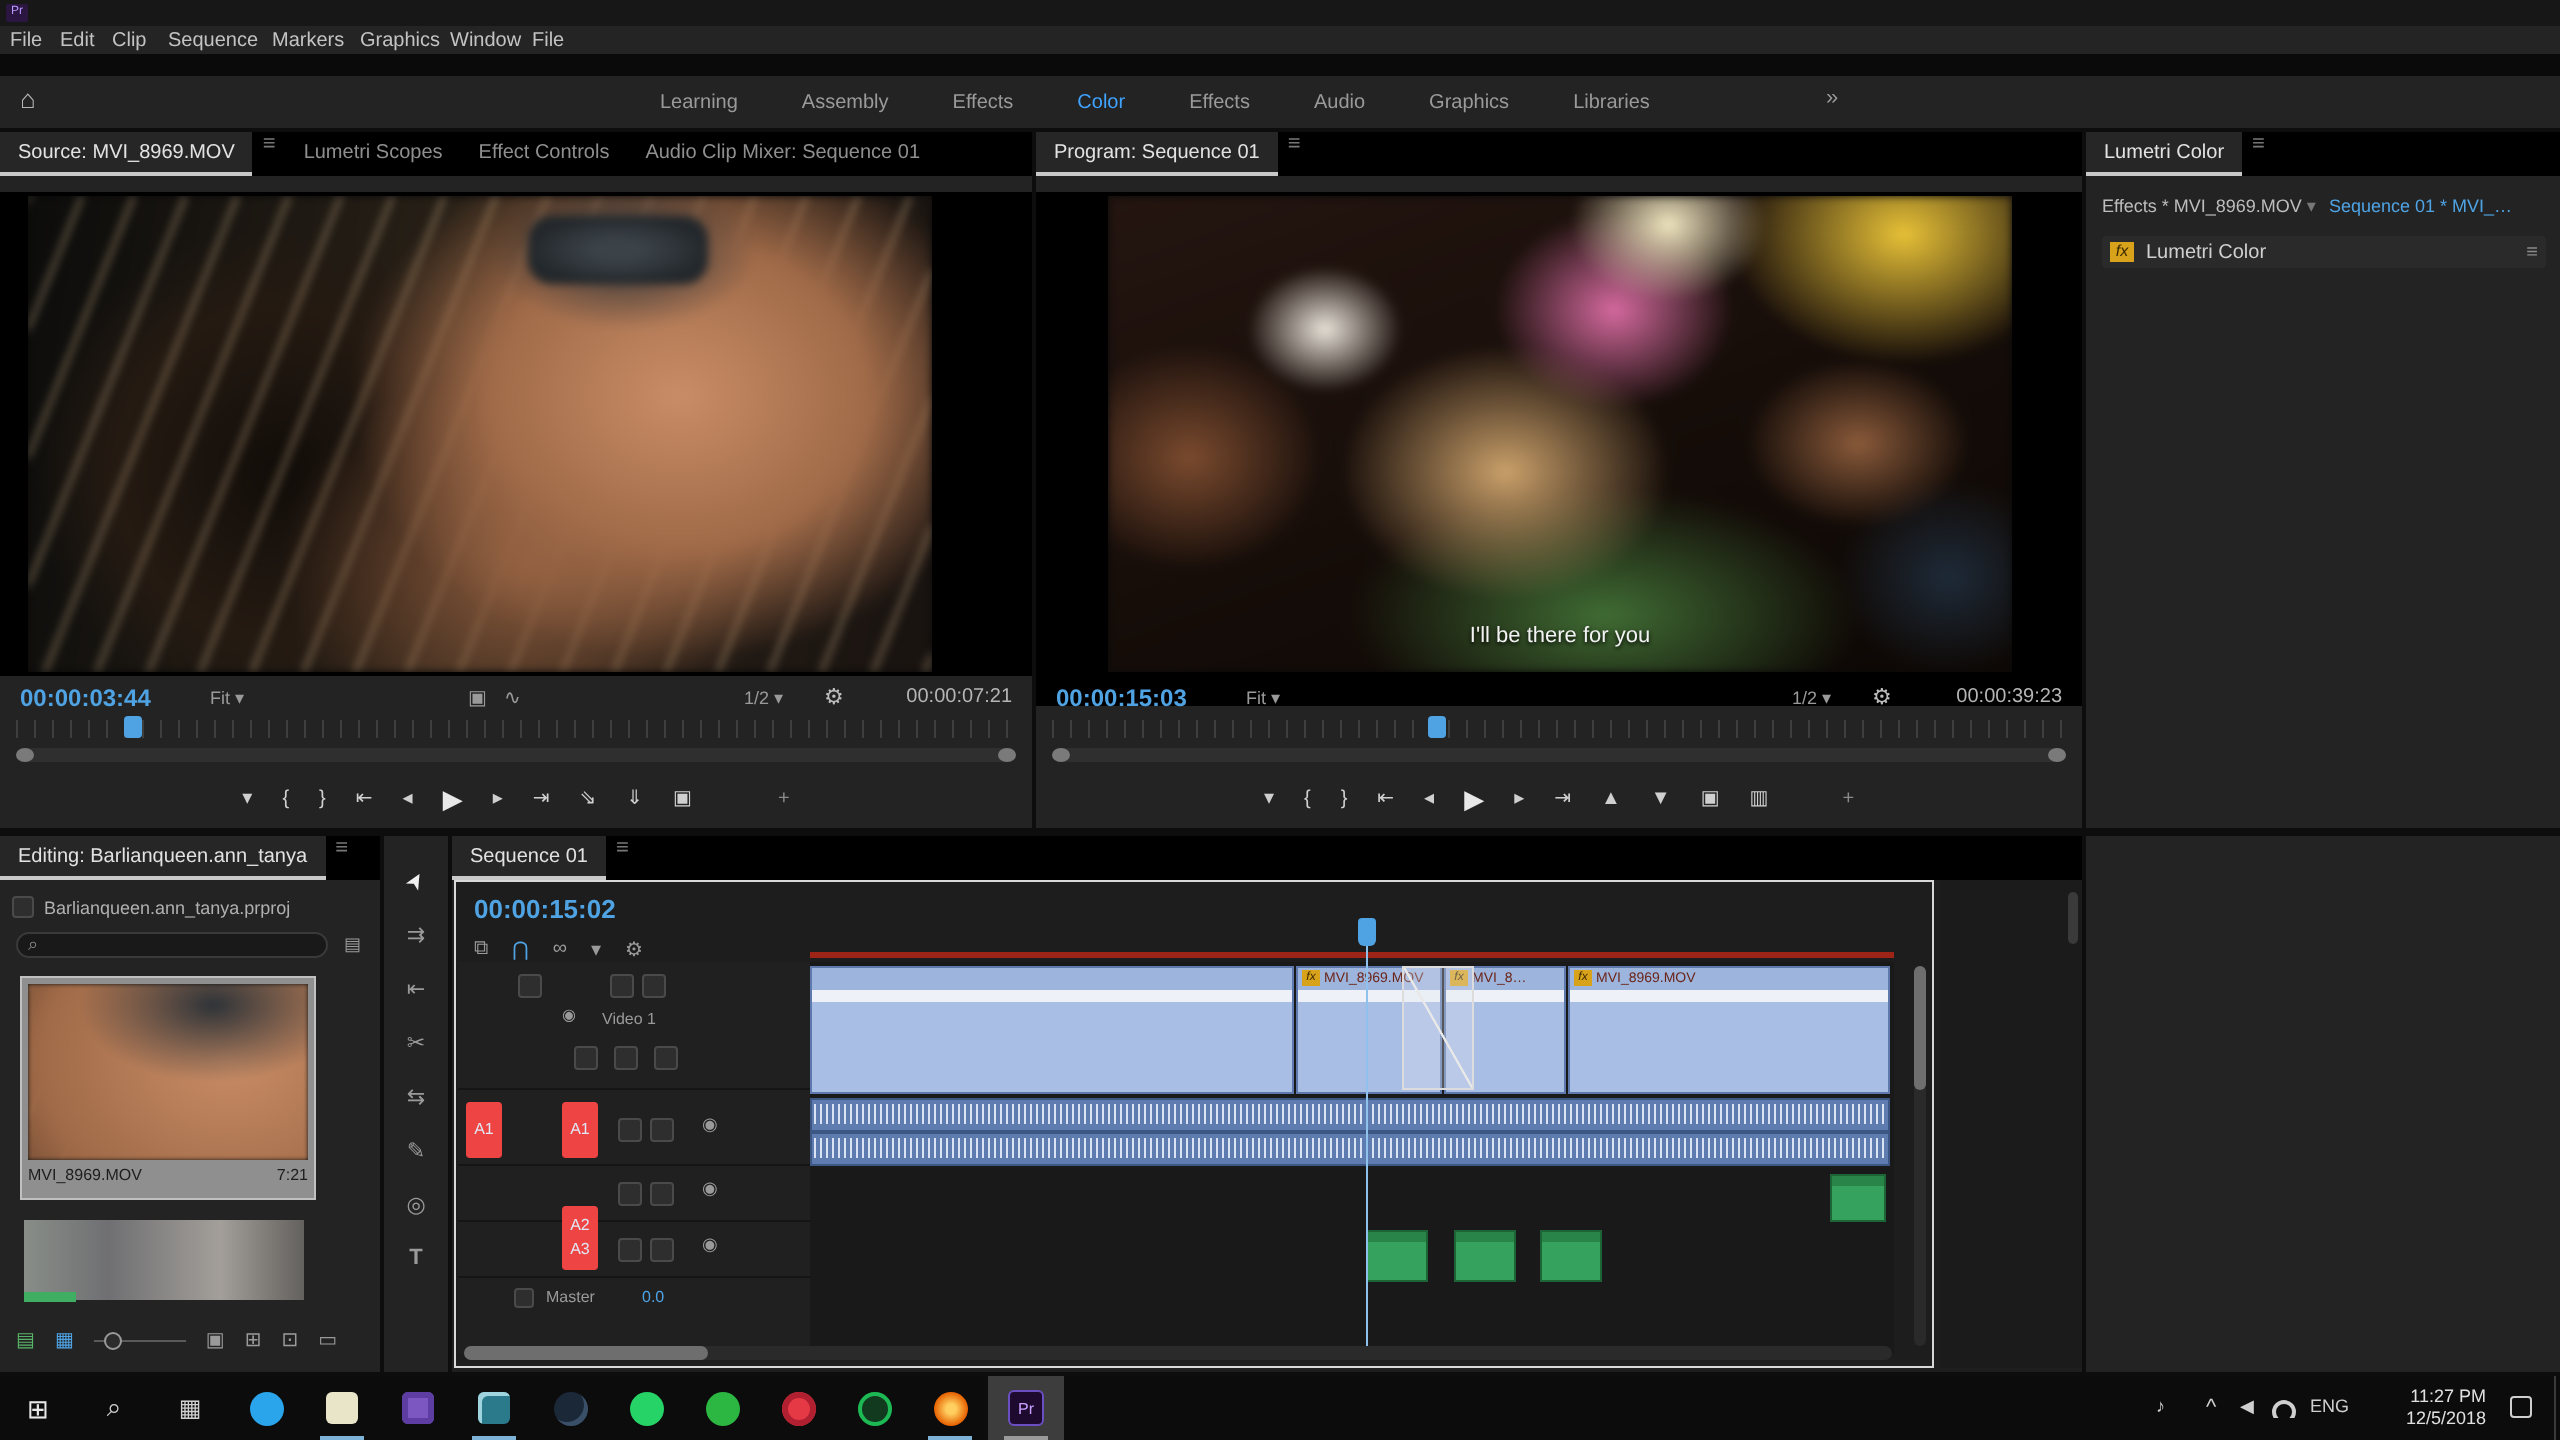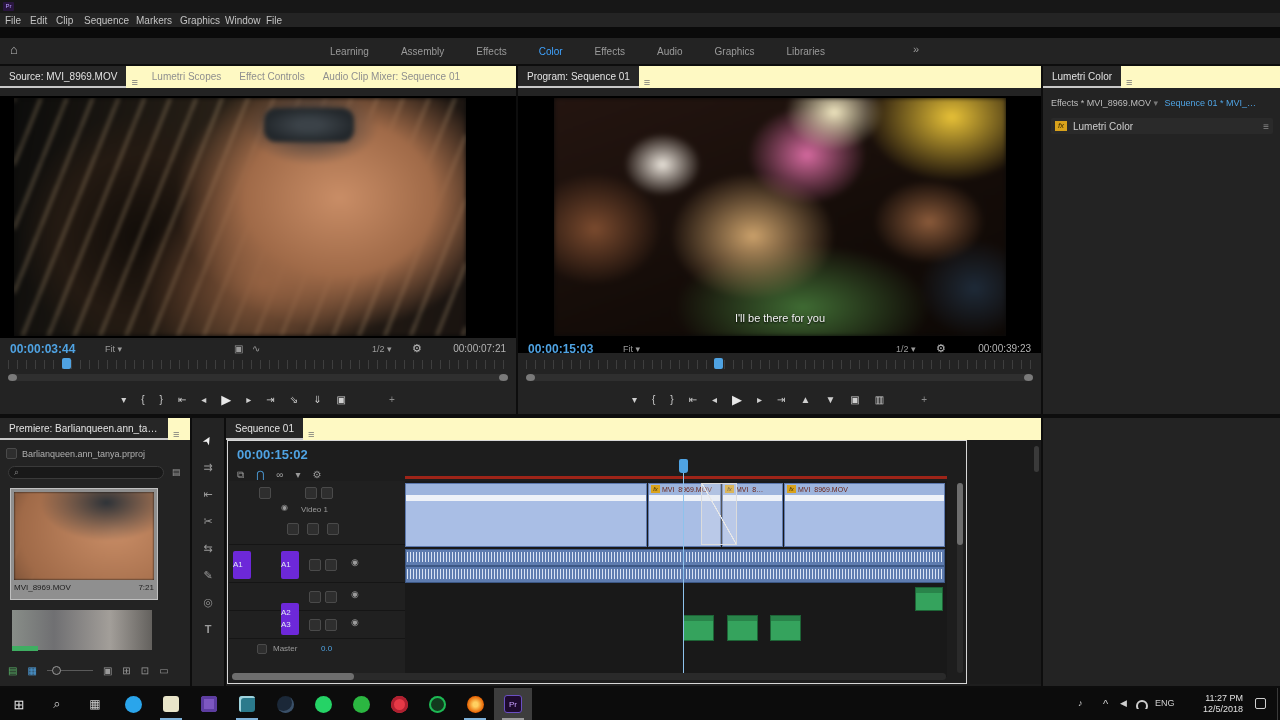--- a/index.html
+++ b/index.html
@@ -1,21 +1,21 @@
 <!DOCTYPE html>
 <html><head>
 <meta charset="utf-8">
 <style>
   html,body{margin:0;padding:0}
   body{width:1280px;height:720px;position:relative;background:#0d0d0d;
        font-family:"Liberation Sans",sans-serif;color:#c8c8c8;overflow:hidden;
        -webkit-font-smoothing:antialiased}
   .abs{position:absolute;box-sizing:border-box}
   .panel{background:#232323}
-  .tabbar{display:flex;align-items:flex-end;background:#fef9c3;font-size:10px;color:#8f8f8f;overflow:hidden}
+  .tabbar{display:flex;align-items:flex-start;background:#000000;font-size:10px;color:#8f8f8f;overflow:hidden}
   .tab{padding:0 9px;line-height:22px;white-space:nowrap}
   .tab.active{color:#e2e2e2;background:#262626;box-shadow:inset 0 -2px 0 #c8c8c8}
   .pmenu{color:#777;font-size:11px;padding:0 5px}
   .tc{color:#4fa3e3;font-weight:bold;font-size:12px}
   .dur{color:#b5b5b5;font-size:10px}
   .dd{color:#9a9a9a;font-size:9px}
   .transport{display:flex;align-items:center;justify-content:center;gap:15px;color:#cfcfcf;font-size:10px}
   .transport .big{font-size:13px;color:#e8e8e8}
   .ticks{background:repeating-linear-gradient(90deg,#4a4a4a 0 1px,transparent 1px 9px)}
   .scrollbar{background:#3a3a3a;border-radius:4px}
@@ -46,21 +46,21 @@
          repeating-linear-gradient(180deg,rgba(255,255,255,.18) 0 1px,rgba(0,0,0,0) 1px 7px)}
   .clipname{position:absolute;top:1px;font-size:7px;color:#6b2518;display:flex;gap:2px;align-items:center;overflow:hidden;white-space:nowrap}
   .fxb{display:inline-block;width:9px;height:8px;background:#d9a21b;color:#3a2a00;font-size:6px;
        line-height:8px;text-align:center;font-style:italic}
   .alane{position:absolute;background:#5e7cb0;border:1px solid #3c5784;overflow:hidden}
   .wave{position:absolute;left:1px;right:1px;height:10px;
         background:repeating-linear-gradient(90deg,#d9e3f4 0 1px,rgba(0,0,0,0) 1px 3px)}
   .gclip{position:absolute;border:1px solid #1d6436;
          background:linear-gradient(180deg,#29844a 0 5px,#35a35d 5px),
          repeating-linear-gradient(180deg,rgba(255,255,255,.35) 6px 7px,rgba(0,0,0,0) 7px 11px)}
-  .badge{display:inline-block;background:#6d28d9;color:#dfe8f4;font-size:8px;border-radius:2px}
+  .badge{display:inline-block;background:#ef4444;color:#dfe8f4;font-size:8px;text-align:center;border-radius:2px}
   .mini{display:inline-block;width:10px;height:10px;background:#2e2e2e;border:1px solid #4a4a4a;border-radius:2px}
   .thicon{font-size:9px;color:#9a9a9a}
   .tbslot{position:absolute;top:0;width:38px;height:32px;display:flex;align-items:center;justify-content:center}
   .appdot{width:17px;height:17px;border-radius:50%}
   .appsq{width:16px;height:16px;border-radius:3px}
   .runline{position:absolute;bottom:0;left:8px;right:8px;height:2px;background:#7fb2d9}
   .trayglyph{font-size:9px;color:#cfcfcf}
 </style>
 </head>
 <body>
@@ -204,21 +204,21 @@
   <div class="abs" style="left:8px;top:52px;width:222px;display:flex;align-items:center;gap:6px;font-size:10px;color:#cfcfcf;background:#2a2a2a;height:16px;border-radius:2px;padding:0 4px">
     <span class="fxb" style="width:12px;height:10px;font-size:8px;line-height:10px">fx</span>
     <span>Lumetri Color</span>
     <span style="margin-left:auto;color:#8a8a8a">≡</span>
   </div>
 
 </div>
 
 <div class="abs panel" style="left:0;top:418px;width:190px;height:268px">
   <div class="tabbar" style="height:22px">
-    <span class="tab active" style="max-width:150px;overflow:hidden;text-overflow:ellipsis">Premiere: Barlianqueen.ann_tanya</span>
+    <span class="tab active" style="max-width:150px;overflow:hidden;text-overflow:ellipsis">Editing: Barlianqueen.ann_tanya</span>
     <span class="pmenu">≡</span>
   </div>
   <div class="abs" style="left:6px;top:30px;display:flex;align-items:center;gap:5px;font-size:9px;color:#b0b0b0;width:178px;overflow:hidden;white-space:nowrap">
     <span class="mini" style="width:9px;height:9px"></span>
     <span>Barlianqueen.ann_tanya.prproj</span>
   </div>
   <div class="abs" style="left:8px;top:48px;width:156px;height:13px;background:#191919;border:1px solid #3a3a3a;border-radius:7px;display:flex;align-items:center;padding:0 5px;gap:4px">
     <span style="font-size:9px;color:#8a8a8a">⌕</span>
   </div>
   <span class="abs thicon" style="left:172px;top:49px">▤</span>

